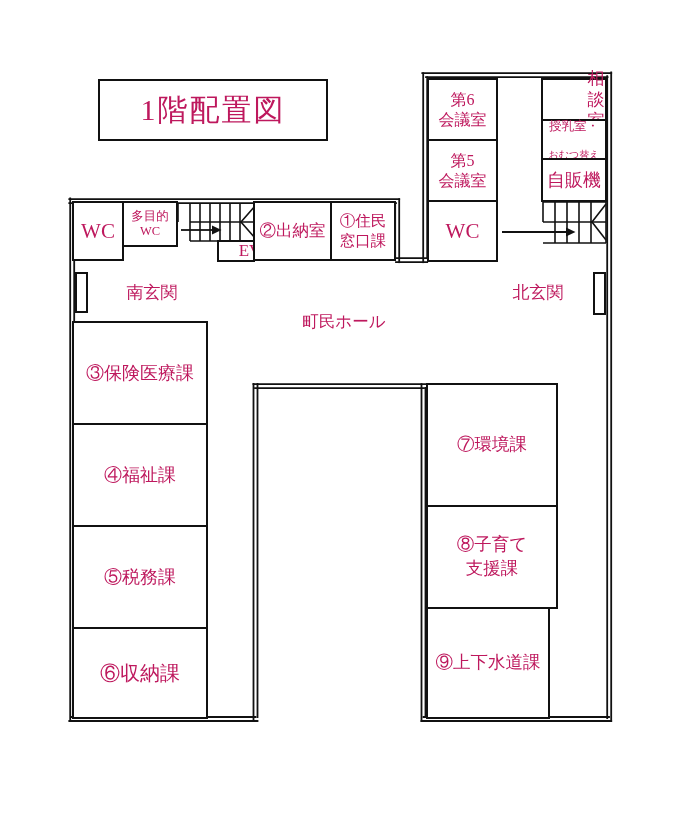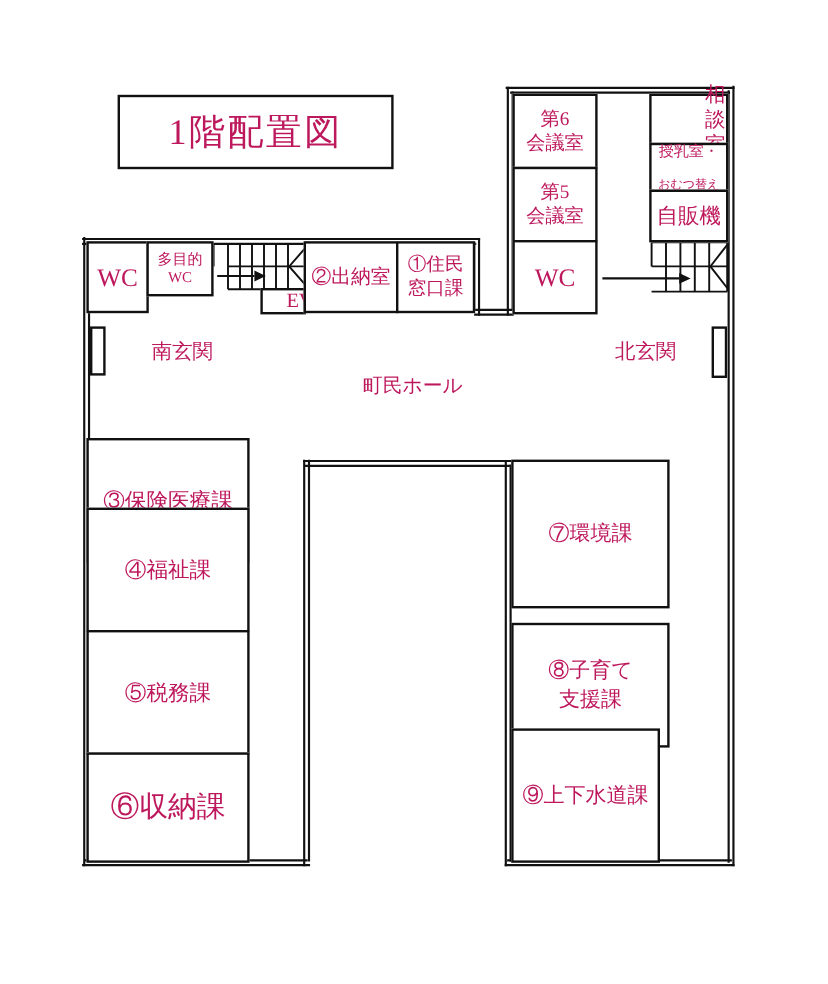--- a/index.html
+++ b/index.html
@@ -125,27 +125,27 @@
   <div class="room" style="left:427px;top:139px;width:71px;height:63px;font-size:16px;">第5
 会議室</div>
   <div class="room" style="left:427px;top:200px;width:71px;height:62px;font-size:21px;">WC</div>
   <div class="room" style="left:541px;top:78px;width:66px;height:43px;font-size:17px;padding-left:44px;">相談室</div>
   <div class="room nursing" style="left:541px;top:119px;width:66px;height:41px;">
     <span style="font-size:12.5px;">授乳室・</span>
     <span style="font-size:10px;">おむつ替え</span>
   </div>
   <div class="room" style="left:541px;top:158px;width:66px;height:44px;font-size:18px;">自販機</div>
 
-  <div class="room" style="left:72px;top:321px;width:136px;height:104px;font-size:18px;margin-top:44px;">③保険医療課</div>
+  <div class="room" style="left:72px;top:321px;width:136px;height:104px;font-size:18px;">③保険医療課</div>
   <div class="room" style="left:72px;top:423px;width:136px;height:104px;font-size:18px;">④福祉課</div>
   <div class="room" style="left:72px;top:525px;width:136px;height:104px;font-size:18px;">⑤税務課</div>
-  <div class="room" style="left:72px;top:627px;width:136px;height:92px;font-size:24px;">⑥収納課</div>
+  <div class="room" style="left:72px;top:627px;width:136px;height:92px;font-size:20px;">⑥収納課</div>
 
   <div class="room" style="left:426px;top:383px;width:132px;height:124px;font-size:17.5px;">⑦環境課</div>
-  <div class="room" style="left:426px;top:505px;width:132px;height:104px;font-size:17.5px;line-height:1.35;margin-top:14px;">⑧子育て
+  <div class="room" style="left:426px;top:505px;width:132px;height:104px;font-size:17.5px;line-height:1.35;">⑧子育て
 支援課</div>
   <div class="room" style="left:426px;top:607px;width:124px;height:112px;font-size:17.5px;">⑨上下水道課</div>
 
   <div class="door" style="left:75px;top:272px;width:13px;height:41px;"></div>
   <div class="door" style="left:593px;top:272px;width:13px;height:43px;"></div>
 
   <div class="floor-label" style="left:102px;top:281px;width:100px;height:22px;font-size:17px;">南玄関</div>
   <div class="floor-label" style="left:488px;top:281px;width:100px;height:22px;font-size:17px;">北玄関</div>
   <div class="floor-label" style="left:284px;top:311px;width:120px;height:22px;font-size:16.5px;">町民ホール</div>
 

